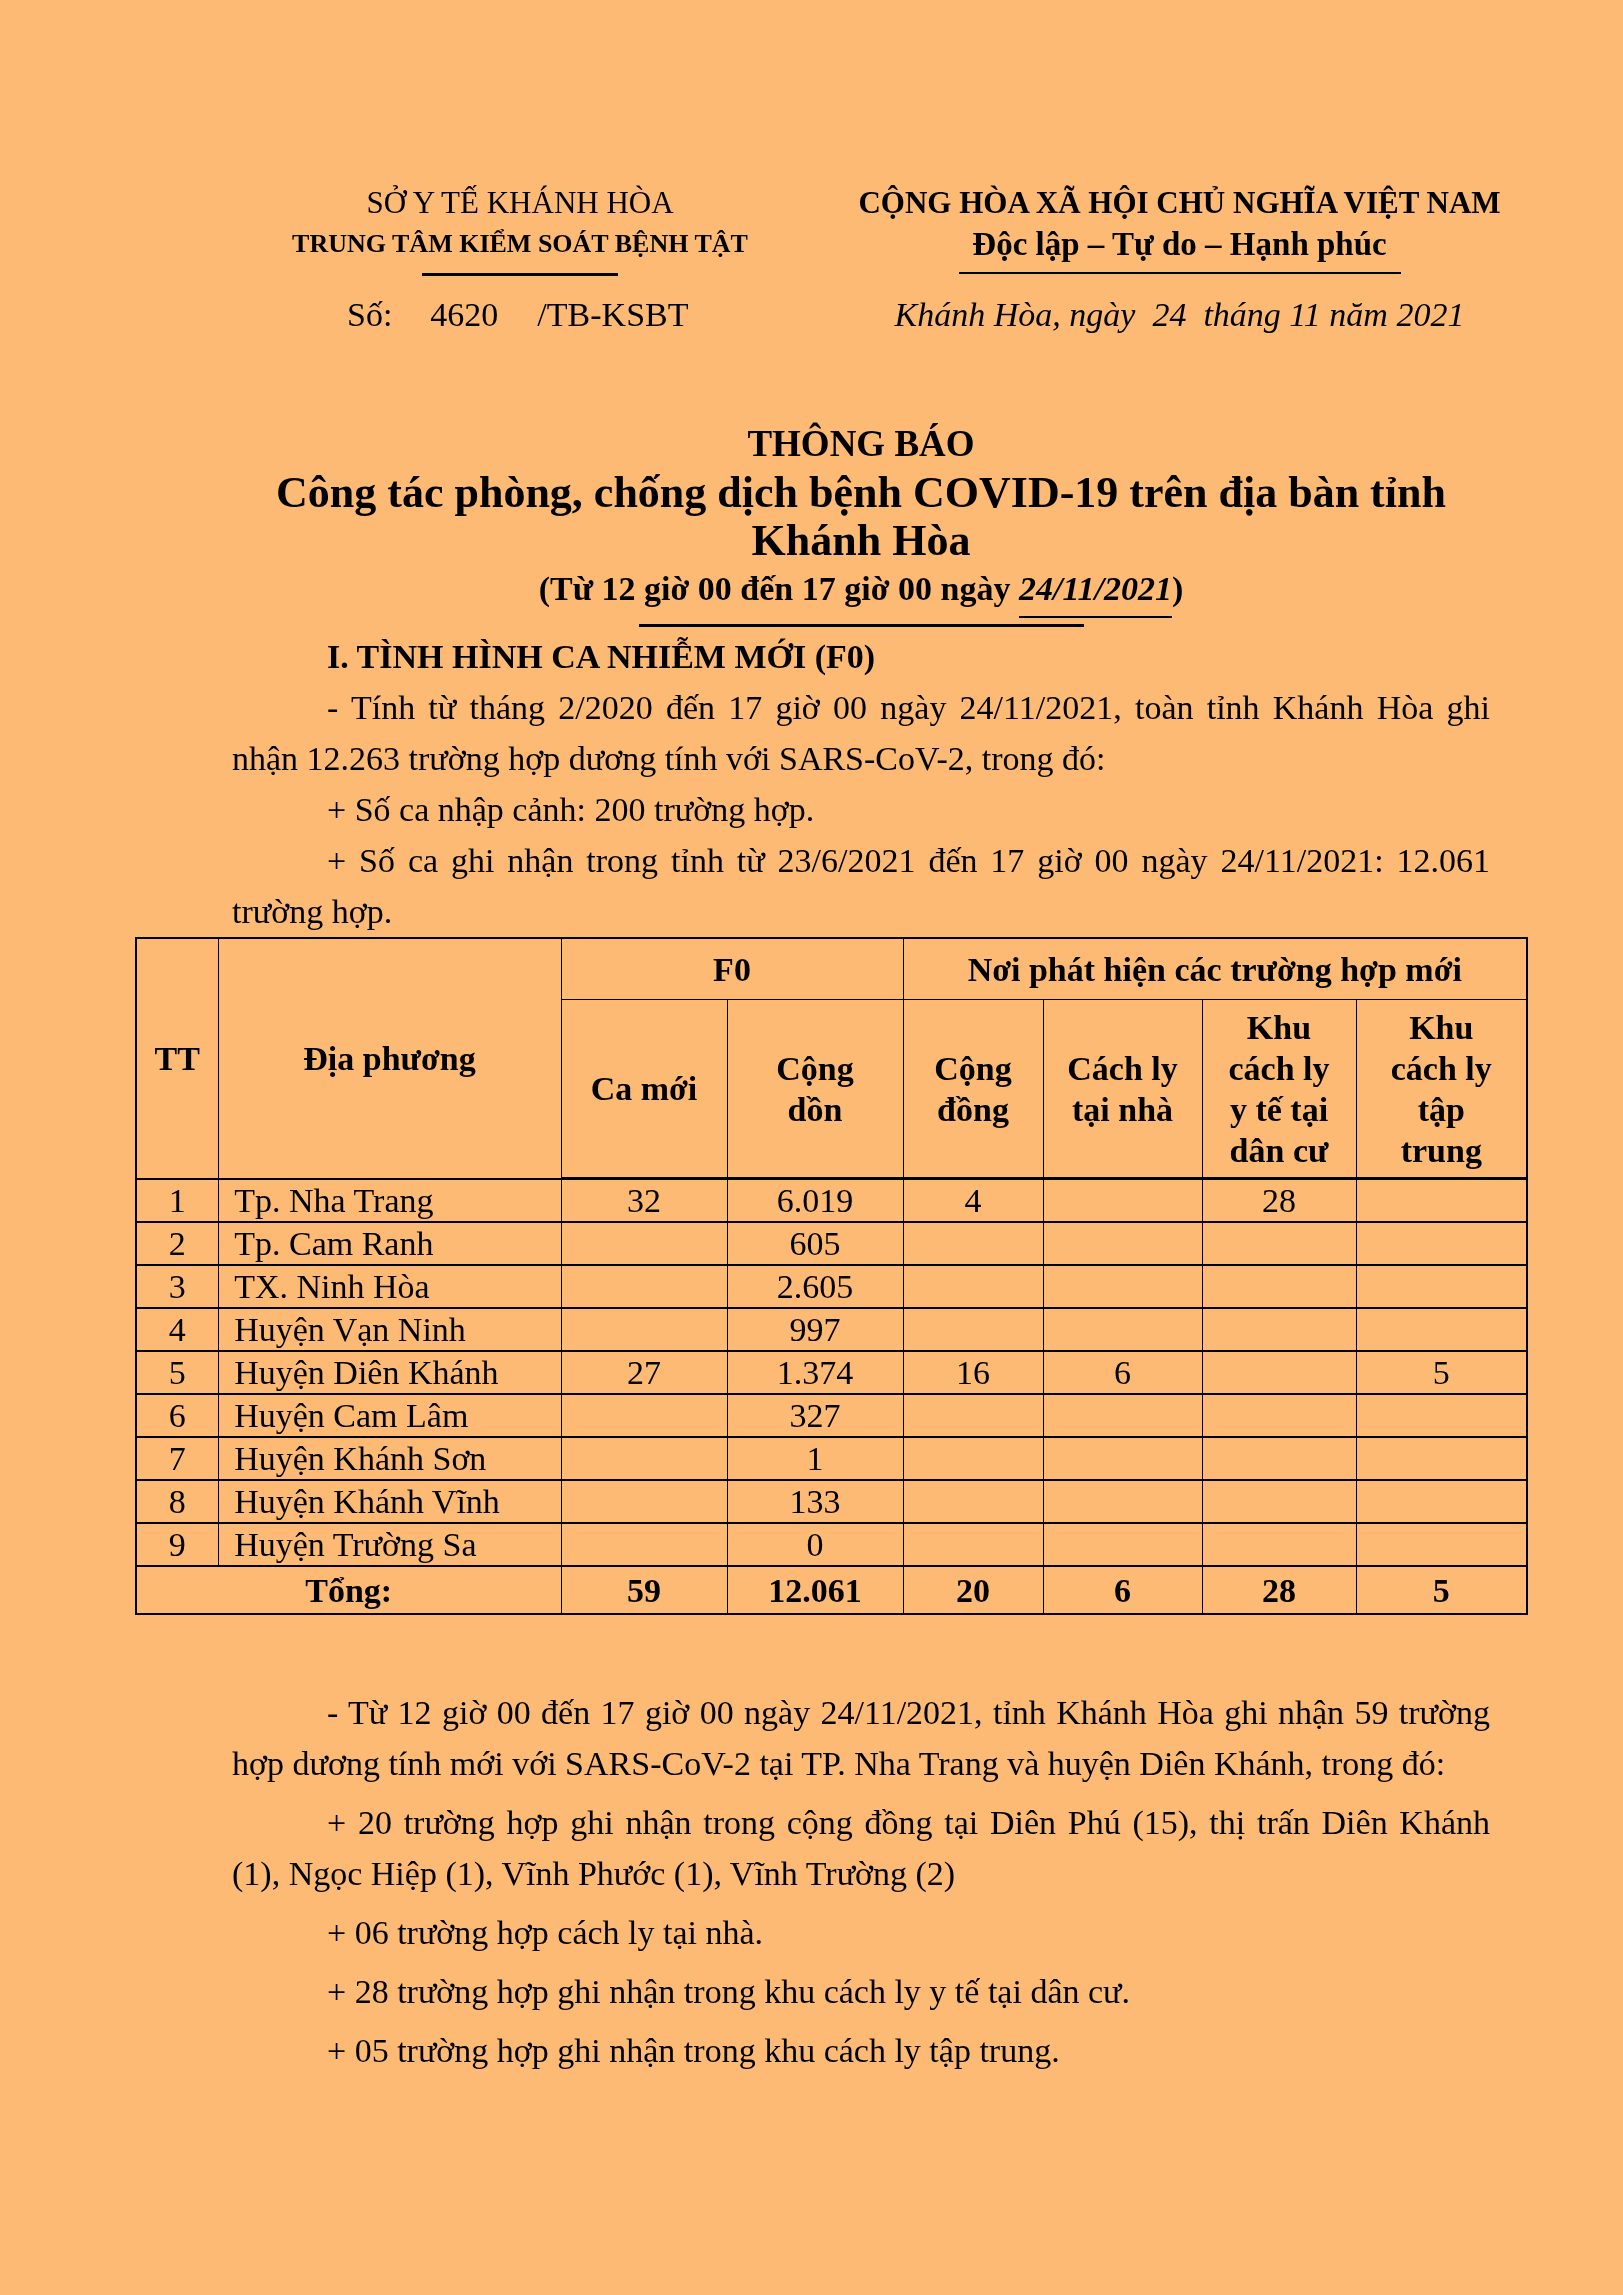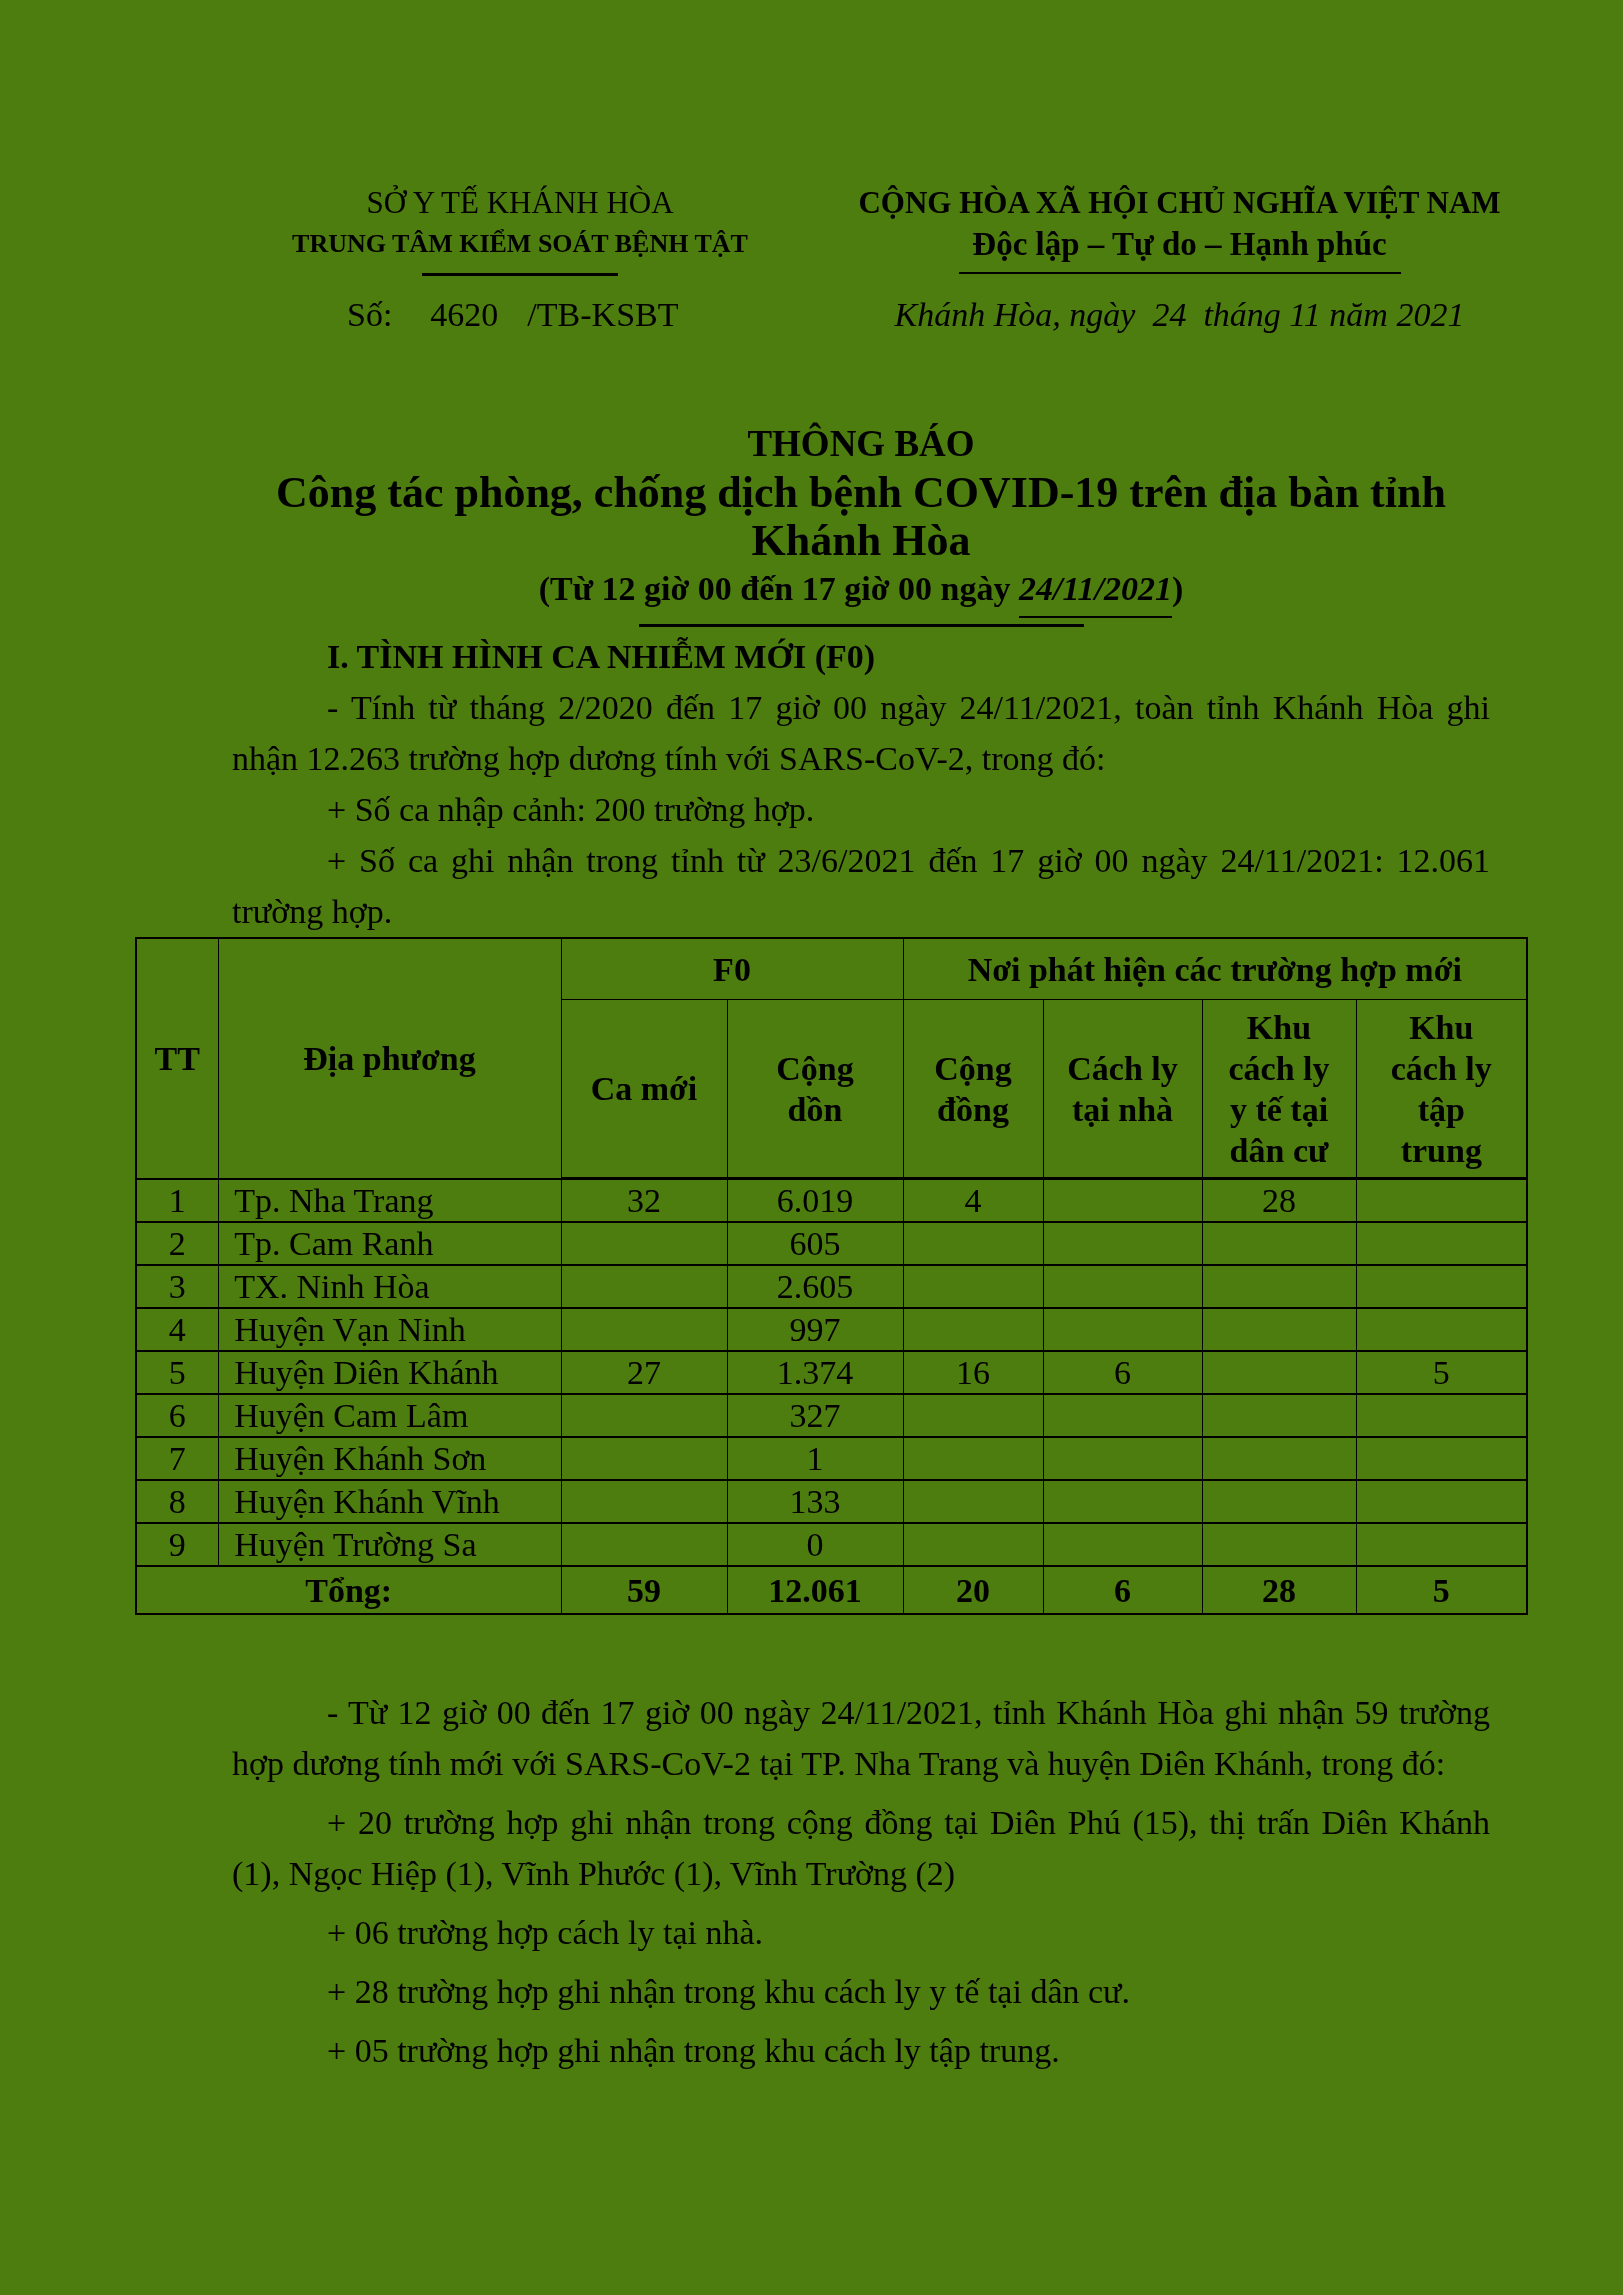--- a/index.html
+++ b/index.html
@@ -1,20 +1,20 @@
 <!DOCTYPE html>
 <html style="font-size:10.5px"><head>
 <meta charset="utf-8">
 <style>
   html, body { margin: 0; padding: 0; background: #e8e8e8; }
   .page {
     position: relative;
     width: 1623px;
     height: 2295px;
-    background: #4d7c0f;
+    background: #fdba74;
     color: #000;
     font-family: "Liberation Serif", "DejaVu Serif", serif;
     overflow: hidden;
   }
 
   
   .hdr-left {
     position: absolute; left: 196px; top: 182px; width: 648px;
     text-align: center;
   }
@@ -25,21 +25,21 @@
   .hdr-right {
     position: absolute; left: 818px; top: 182px; width: 723px;
     text-align: center;
   }
   .hdr-right .l1 { font-size: 31px; line-height: 41px; font-weight: bold; }
   .hdr-right .l2 { font-size: 33px; line-height: 42px; font-weight: bold; }
   .rule-right { width: 442px; height: 2.6px; background: #000; margin: 6.5px auto 0 auto; }
 
   .doc-no { position: absolute; left: 347px; top: 296px; font-size: 34px; }
   .doc-no .num { margin-left: 38px; }
-  .doc-no .suf { margin-left: 29px; }
+  .doc-no .suf { margin-left: 39px; }
   .place-date {
     position: absolute; left: 818px; top: 296px; width: 723px;
     text-align: center; font-style: italic; font-size: 34px; white-space: pre-wrap;
   }
 
   
   .title-block {
     position: absolute; left: 232px; top: 419px; width: 1258px;
     text-align: center; font-weight: bold;
   }

